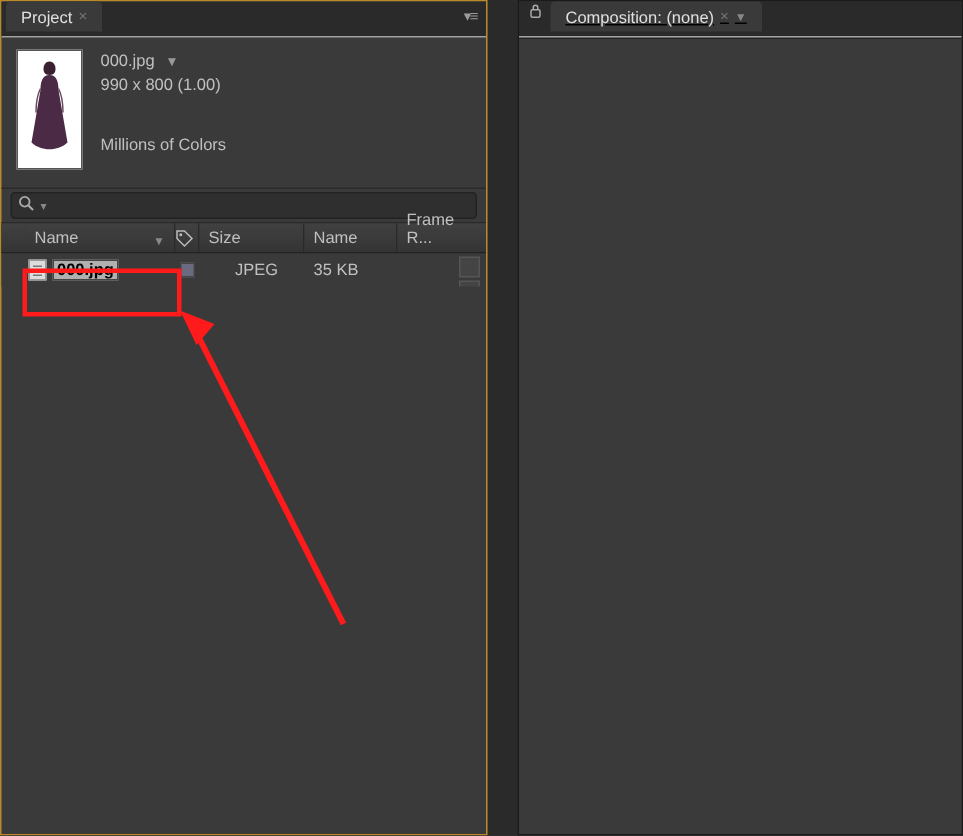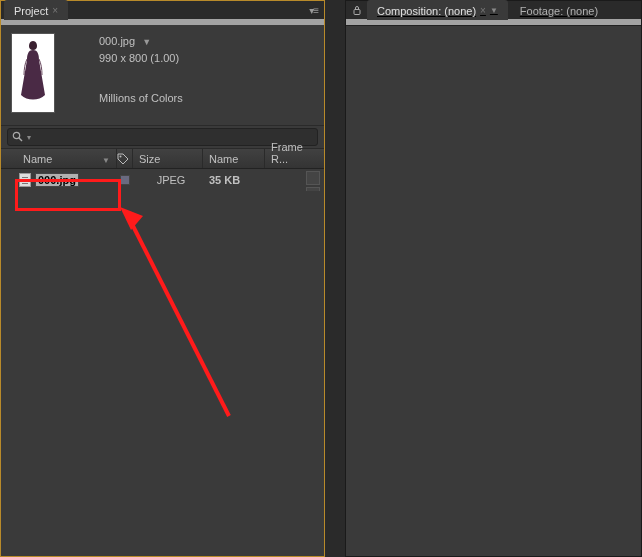--- a/index.html
+++ b/index.html
@@ -4,28 +4,28 @@
 <style>
   * { margin: 0; padding: 0; box-sizing: border-box; }
   html, body { width: 642px; height: 557px; background: #2a2a2a; font-family: Arial, sans-serif; overflow: hidden; }
   .app { display: flex; width: 100%; height: 100%; }
 
   
   .panel-left { width: 325px; height: 100%; display: flex; flex-direction: column; border: 1px solid #b88a2a; background: #3a3a3a; }
   .panel-right { flex: 1; height: 100%; display: flex; flex-direction: column; border: 1px solid #1a1a1a; margin-left: 20px; background: #3a3a3a; text-decoration: underline; }
 
   
-  .tabbar { height: 24px; background: #2a2a2a; display: flex; align-items: center; padding-left: 3px; position: relative; border-bottom: 6px solid #a3a3a3; }
+  .tabbar { height: 24px; background: #2a2a2a; display: flex; align-items: flex-start; padding-left: 3px; position: relative; border-bottom: 1px solid #a3a3a3; }
   .tab { font-size: 11px; color: #b0b0b0; padding: 4px 10px 3px 10px; height: 20px; background: transparent; border-top-left-radius: 3px; border-top-right-radius: 3px; margin-right: 2px; display: flex; align-items: center; cursor: default; }
   .tab.active { background: #3a3a3a; color: #e0e0e0; }
   .tab .close { margin-left: 4px; font-size: 10px; color: #777; }
   .tabbar .menu-icon { position: absolute; right: 6px; top: 4px; color: #9a9a9a; font-size: 10px; letter-spacing: -1px; }
 
   
-  .info-area { display: flex; padding: 8px 10px 14px 10px; height: 100px; gap: 32px; }
+  .info-area { display: flex; padding: 8px 10px 14px 10px; height: 100px; }
   .thumb { width: 44px; height: 80px; background: #fff; border: 1px solid #555; margin-right: 12px; display:flex; align-items:center; justify-content:center; position:relative; overflow:hidden; }
   .thumb svg { width: 40px; height: 76px; }
   .info-text { font-size: 11px; color: #c0c0c0; line-height: 16px; }
   .info-text .fname { display:inline-block; }
   .info-text .arrowdown { font-size: 9px; margin-left:4px; color:#999; }
 
   
   .search-row { height: 24px; padding: 0 6px; display:flex; align-items:center; border-top:1px solid #2a2a2a; border-bottom:1px solid #2a2a2a; }
   .search-box { flex:1; height:18px; background:#2f2f2f; border:1px solid #222; border-radius:3px; display:flex; align-items:center; padding:0 4px; }
   .search-box .mag { color:#aaa; font-size:11px; margin-right:4px; }
@@ -46,21 +46,21 @@
   .list { flex:1; background:#3a3a3a; position:relative; overflow:hidden; }
   .row { height: 22px; display:flex; align-items:center; font-size:11px; color:#c0c0c0; }
   .row .cell-spacer { width:16px; display:flex; justify-content:center; }
   .row .cell-name { width:100px; display:flex; align-items:center; gap:4px; padding-left:2px; }
   .row .file-icon { width:12px; height:14px; background:#ddd; position:relative; border:1px solid #999; }
   .row .file-icon::after { content:''; position:absolute; left:2px; right:2px; top:6px; height:1px; background:#777; box-shadow: 0 -3px 0 #777, 0 3px 0 #777; }
   .row .fn { background:#b0b0b0; color:#000; padding:0 2px; font-weight:bold; border:1px solid #444; }
   .row .cell-label { width:16px; display:flex; justify-content:center; }
   .row .label-chip { width:10px; height:10px; background:#6a6a80; border:1px solid #444; }
   .row .cell-type { width:70px; padding-left:6px;text-align:center; }
-  .row .cell-size { width:62px; padding-left:6px;font-weight:bold; }
+  .row .cell-size { width:62px; padding-left:6px; }
   .row .cell-frame { flex:1; }
 
   
   .util-icons { position:absolute; right:2px; top:0; width:16px; }
   .util-icons .u { width:14px; height:14px; margin:2px 0; border:1px solid #555; background:#444; }
 
   
   .tag-icon { width:12px; height:12px; display:inline-block; position:relative; }
   .tag-icon svg { width:12px; height:12px; }
 
@@ -188,19 +188,16 @@
         <svg viewBox="0 0 10 10">
             <rect x="2" y="4.5" width="6" height="5" rx="1" fill="none" stroke="#aaa" stroke-width="1"></rect>
             <path d="M3.5 4.5 v-1.5 a1.5 1.5 0 0 1 3 0 v1.5" fill="none" stroke="#aaa" stroke-width="1"></path>
           </svg>
       </span>
       <div class="tab active">
         <span>Composition: (none)</span>
         <span class="close">×</span>
         <span style="font-size:8px;color:#888;margin-left:4px;">▼</span>
       </div>
-      <div class="tab">
-        <span>Footage: (none)</span>
-      </div>
     </div>
     <div class="right-inner"></div>
   </div>
 </div>
 
 </body></html>

